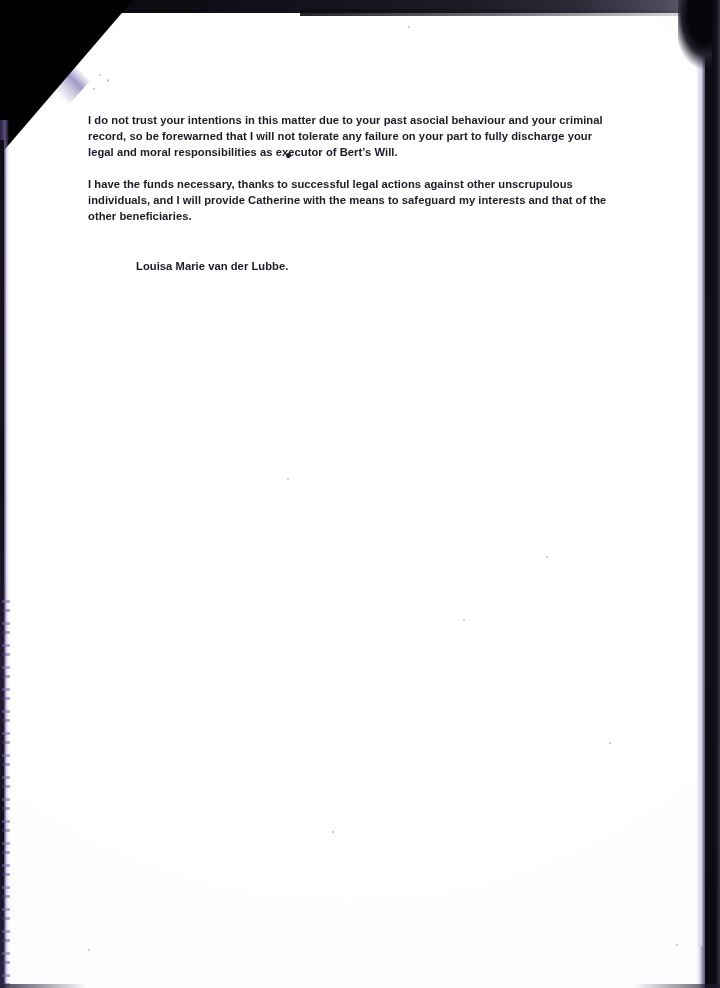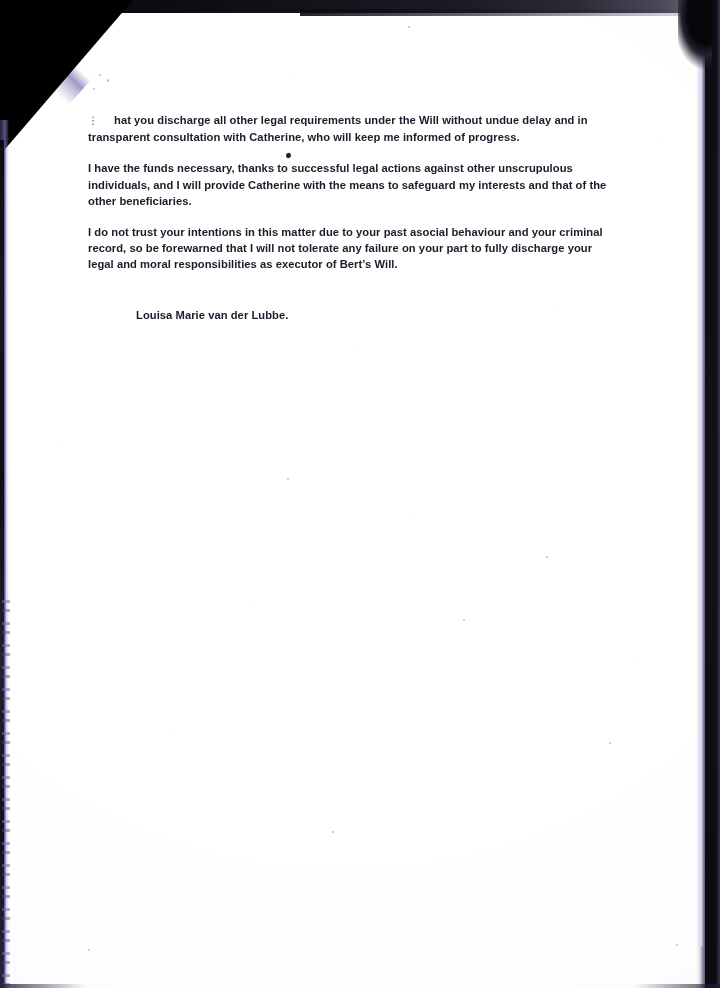--- a/index.html
+++ b/index.html
@@ -209,25 +209,24 @@
 </head>
 <body>
 
 <div id="scan-page">
 
   <div class="paper-surface"></div>
   <div class="scan-speckle"></div>
 
   <div class="letter-body">
 
-    <p class="para-truncated"><span class="truncated-glyph">⋮</span><span>hat you discharge all other legal requirements under the Will without undue delay and in transparent consultation with Catherine, who will keep me informed of progress.</span></p>
+
+    <p>I do not trust your intentions in this matter due to your past asocial behaviour and your criminal record, so be forewarned that I will not tolerate any failure on your part to fully discharge your legal and moral responsibilities as executor of Bert’s Will.</p>
 
     <p>I have the funds necessary, thanks to successful legal actions against other unscrupulous individuals, and I will provide Catherine with the means to safeguard my interests and that of the other beneficiaries.</p>
-
-    <p>I do not trust your intentions in this matter due to your past asocial behaviour and your criminal record, so be forewarned that I will not tolerate any failure on your part to fully discharge your legal and moral responsibilities as executor of Bert’s Will.</p>
 
 
     <div class="signature-block">
       <p>Louisa Marie van der Lubbe.</p>
     </div>
   </div>
 
   <div class="ink-speck"></div>
 
   <div class="dust" style="left:99px;  top:74px;  width:2px; height:2px;"></div>

